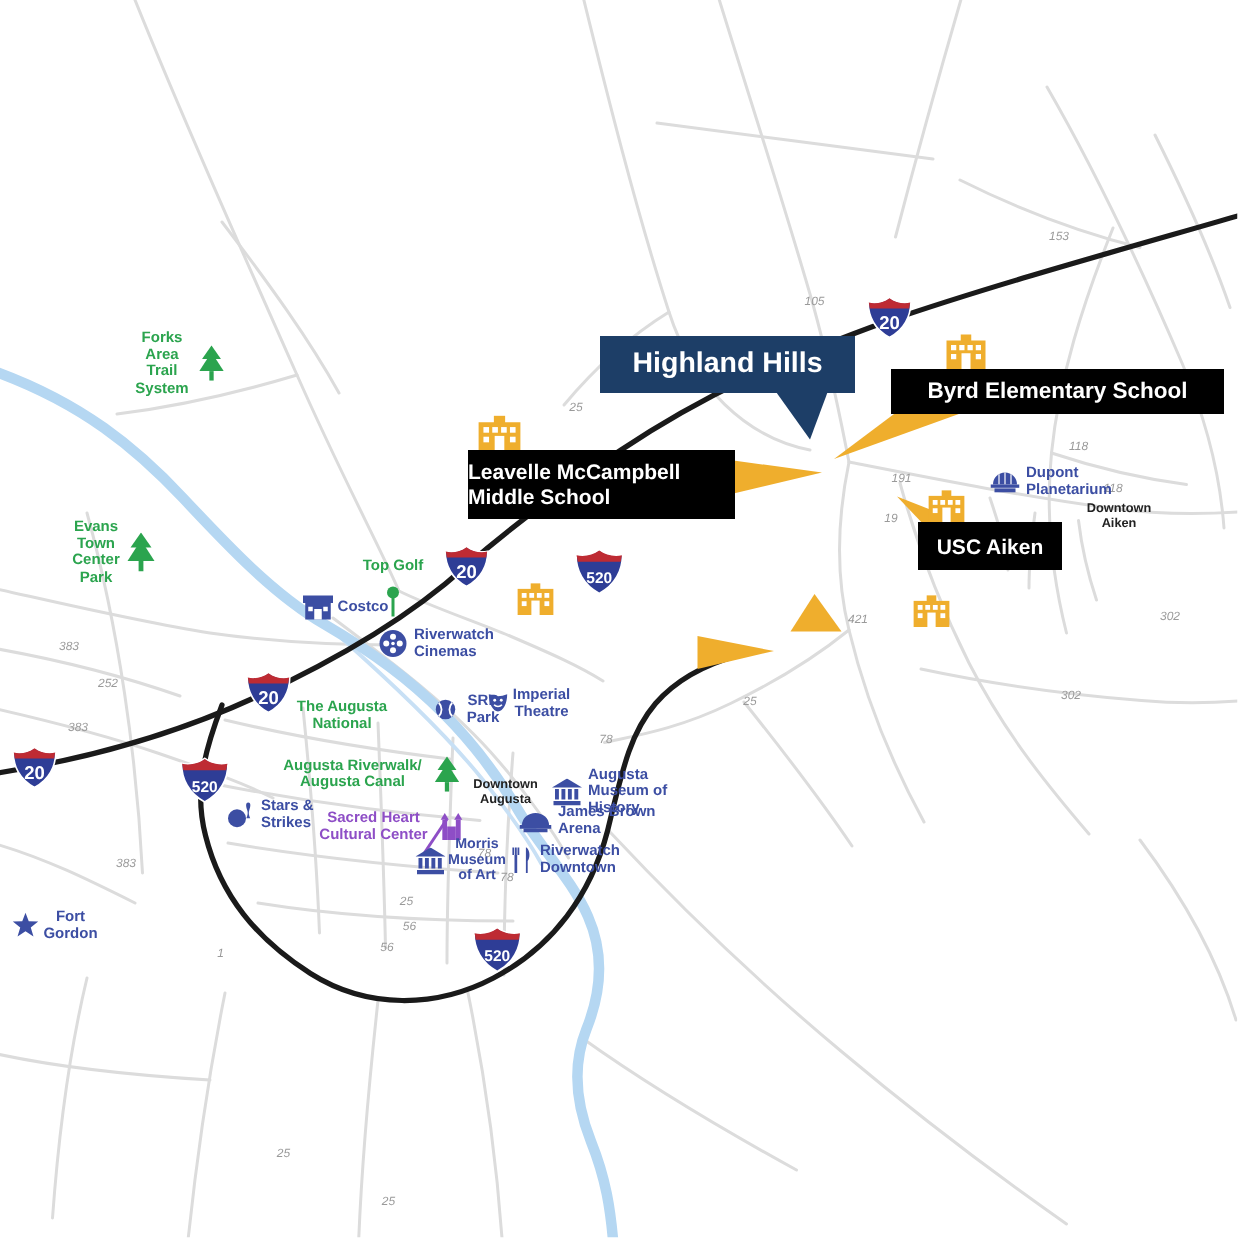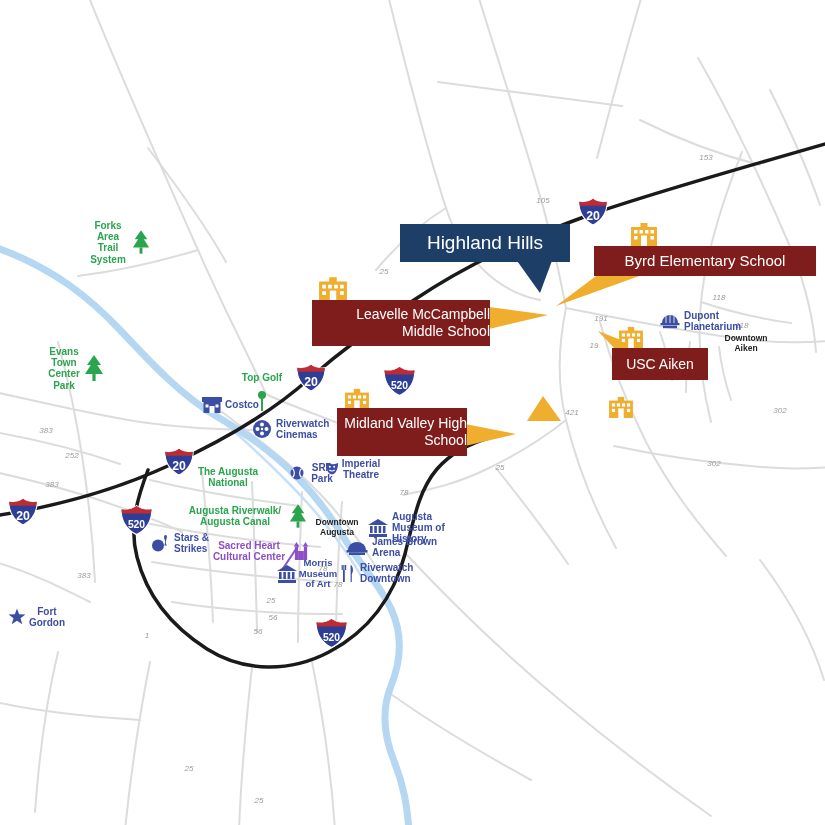--- a/index.html
+++ b/index.html
@@ -5,23 +5,23 @@
   * { margin:0; padding:0; box-sizing:border-box; }
   html,body { background:#ffffff; }
   #map {
     position:relative; width:825px; height:825px; overflow:hidden;
     background:#ffffff; font-family:"Liberation Sans", sans-serif;
   }
   .layer { position:absolute; left:0; top:0; width:825px; height:825px; }
   
   .banner {
     position:absolute; display:flex; align-items:center; justify-content:center;
-    text-align:right; color:#fff; font-weight:400; line-height:1.2; z-index:6;
+    text-align:left; color:#fff; font-weight:700; line-height:1.2; z-index:6;
   }
-  .banner.orange { background:#7f1d1d; }
+  .banner.orange { background:#000000; }
   .banner.navy { background:#1D3E67; }
   
   .poi { position:absolute; display:flex; align-items:center; justify-content:center; z-index:4; }
   .poi.col { flex-direction:row; gap:2px; text-align:center; }
   .poi.row { flex-direction:row; gap:4px; text-align:left; }
   .lbl { font-weight:700; line-height:1.12; font-size:10px; }
   .sm  { font-size:8.5px; }
   .green  { color:#2BA44E; }
   .blue   { color:#3C4EA3; }
   .purple { color:#8E4EC6; }
@@ -243,23 +243,20 @@
     <rect x="1" y="5" width="26" height="19" fill="#EFAE2D"></rect>
       <rect x="10.5" y="1" width="7" height="5" fill="#EFAE2D"></rect>
     <rect x="4" y="8" width="3.5" height="3.5" fill="#fff"></rect>
       <rect x="9.5" y="8" width="3.5" height="3.5" fill="#fff"></rect>
       <rect x="15" y="8" width="3.5" height="3.5" fill="#fff"></rect>
       <rect x="20.5" y="8" width="3.5" height="3.5" fill="#fff"></rect>
     <rect x="4" y="14" width="3.5" height="3.5" fill="#fff"></rect>
       <rect x="20.5" y="14" width="3.5" height="3.5" fill="#fff"></rect>
     <rect x="11" y="13.5" width="6" height="10.5" fill="#fff"></rect>
   </svg>
-  <div class="banner orange" style="left:337px;top:408px;width:130px;height:48px;font-size:14px">
-    <span>Midland Valley High School</span>
-  </div>
 
   <svg class="calloutIcon" style="left:608px;top:396px" width="26" height="22" viewBox="0 0 28 24">
     <rect x="1" y="5" width="26" height="19" fill="#EFAE2D"></rect>
       <rect x="10.5" y="1" width="7" height="5" fill="#EFAE2D"></rect>
     <rect x="4" y="8" width="3.5" height="3.5" fill="#fff"></rect>
       <rect x="9.5" y="8" width="3.5" height="3.5" fill="#fff"></rect>
       <rect x="15" y="8" width="3.5" height="3.5" fill="#fff"></rect>
       <rect x="20.5" y="8" width="3.5" height="3.5" fill="#fff"></rect>
     <rect x="4" y="14" width="3.5" height="3.5" fill="#fff"></rect>
       <rect x="20.5" y="14" width="3.5" height="3.5" fill="#fff"></rect>

